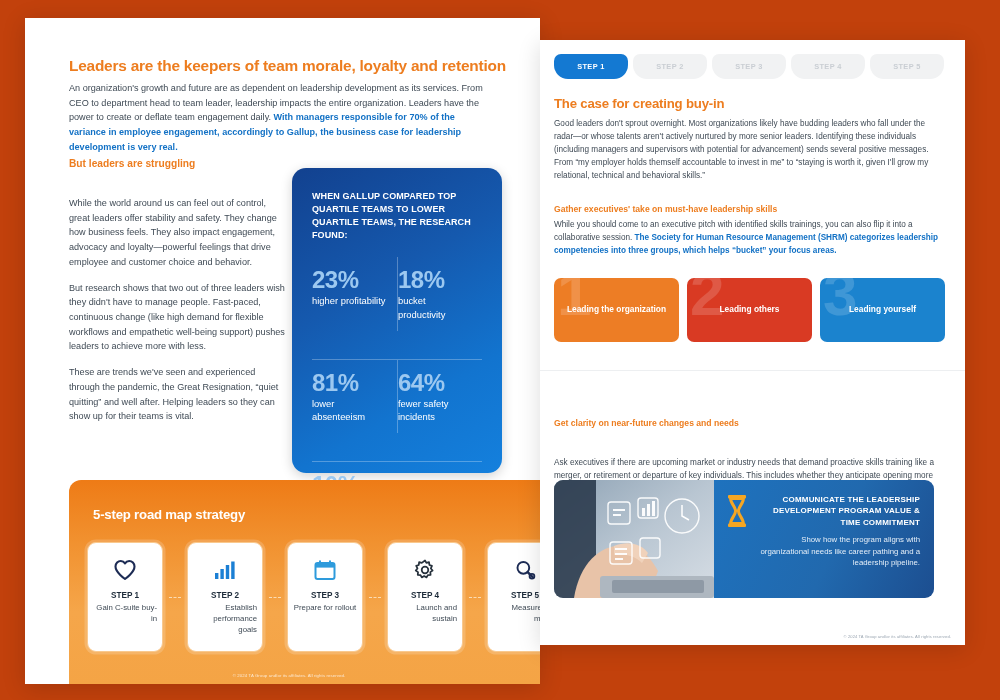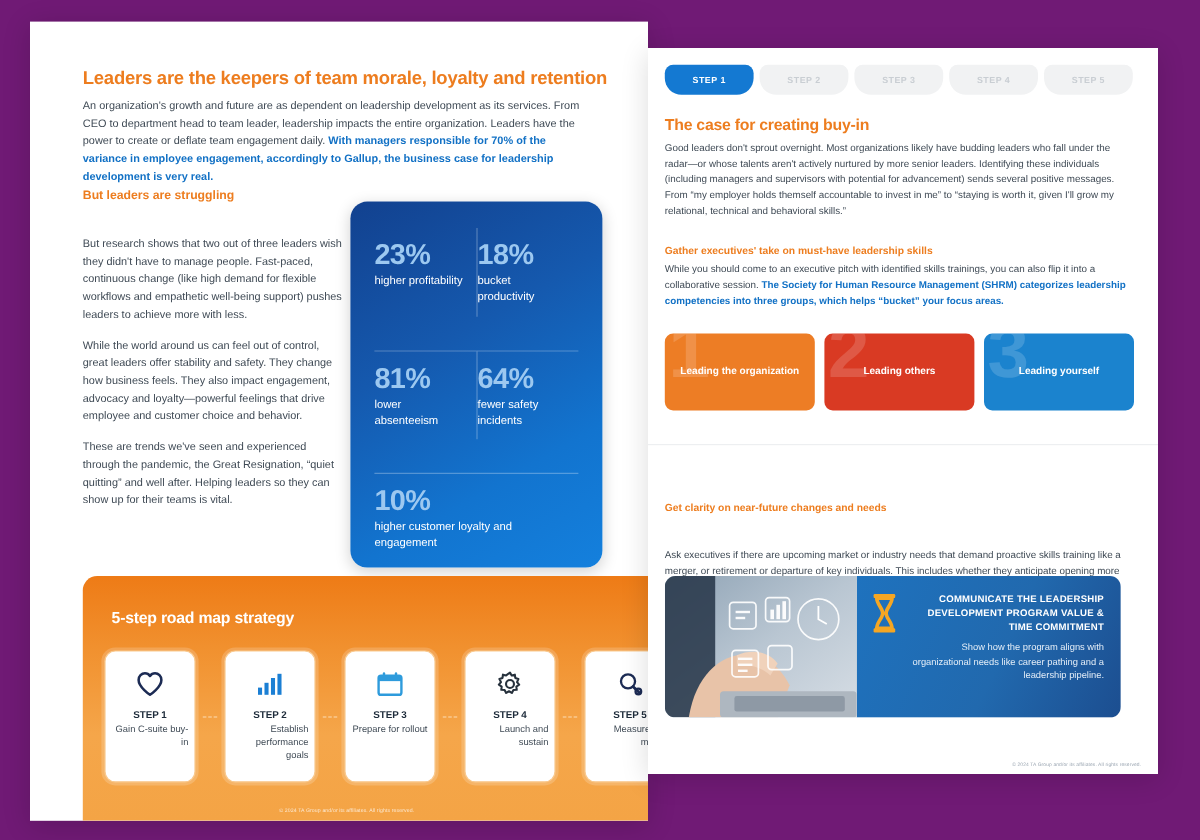--- a/index.html
+++ b/index.html
@@ -2,21 +2,21 @@
 <html><head>
 <meta charset="utf-8">
 <style>
   * { box-sizing: border-box; margin: 0; padding: 0; }
   html, body {
     width: 1000px; height: 700px;
     background: #ffffff;
     font-family: "Liberation Sans", sans-serif;
     overflow: hidden;
   }
-  #stage { position: relative; width: 1000px; height: 700px; background: #701a75; }
+  #stage { position: relative; width: 1000px; height: 700px; background: #c2410c; }
 
   
   #left-page {
     position: absolute; left: 25px; top: 18px;
     width: 515px; height: 666px;
     background: #ffffff;
     box-shadow: 0 4px 22px rgba(0,0,0,0.16);
     overflow: hidden;
   }
   #left-inner { position: absolute; left: 0; top: 0; width: 515px; height: 666px; }
@@ -199,26 +199,27 @@
 
       <div class="lp-h1">Leaders are the keepers of team morale, loyalty and retention</div>
 
       <div class="lp-intro">
         <span>An organization's growth and future are as dependent on leadership development as its services. From CEO to department head to team leader, leadership impacts the entire organization. Leaders have the power to create or deflate team engagement daily. </span><span class="blue">With managers responsible for 70% of the variance in employee engagement, accordingly to Gallup, the business case for leadership development is very real.</span>
       </div>
 
       <div class="lp-h2">But leaders are struggling</div>
 
       <div class="lp-col">
+        <p>While the world around us can feel out of control, great leaders offer stability and safety. They change how business feels. They also impact engagement, advocacy and loyalty—powerful feelings that drive employee and customer choice and behavior.</p>
         <p>But research shows that two out of three leaders wish they didn't have to manage people. Fast-paced, continuous change (like high demand for flexible workflows and empathetic well-being support) pushes leaders to achieve more with less.</p>
-        <p>While the world around us can feel out of control, great leaders offer stability and safety. They change how business feels. They also impact engagement, advocacy and loyalty—powerful feelings that drive employee and customer choice and behavior.</p>
         <p>These are trends we've seen and experienced through the pandemic, the Great Resignation, “quiet quitting” and well after. Helping leaders so they can show up for their teams is vital.</p>
       </div>
 
       <div id="stats-card">
+        <div id="stats-title">WHEN GALLUP COMPARED TOP QUARTILE TEAMS TO LOWER QUARTILE TEAMS, THE RESEARCH FOUND:</div>
         <div class="stat-grid">
           <div class="stat-cell">
             <div class="stat-num">23%</div>
             <div class="stat-lbl">higher profitability</div>
           </div>
           <div class="stat-cell r bl">
             <div class="stat-num">18%</div>
             <div class="stat-lbl">bucket productivity</div>
           </div>
           <div class="stat-cell bt">

